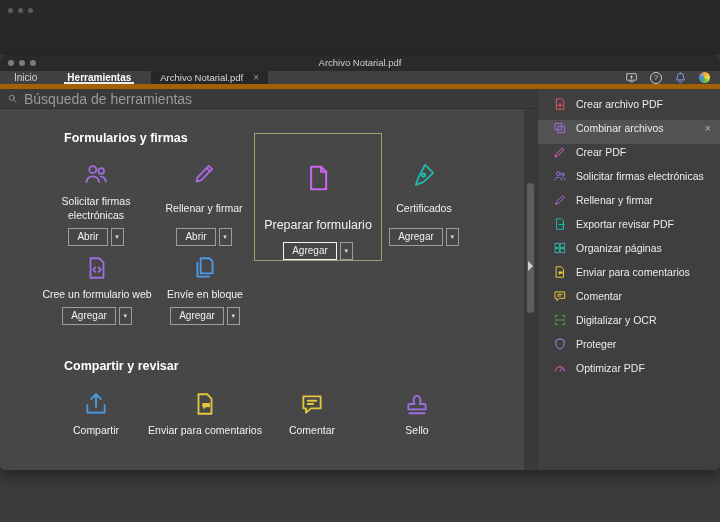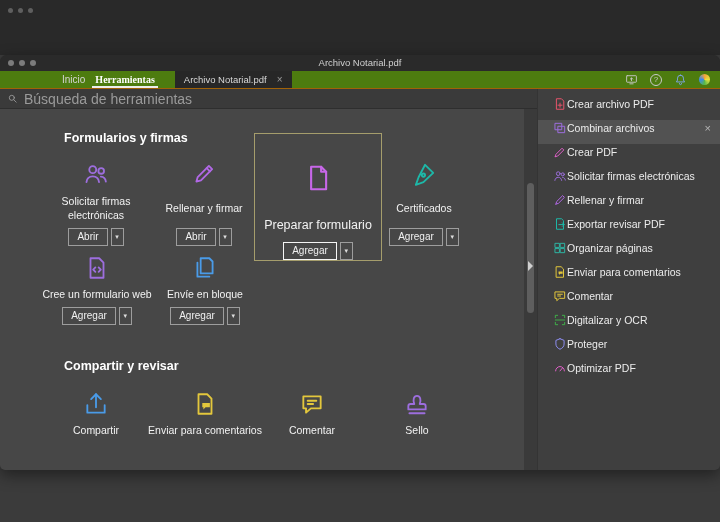--- a/index.html
+++ b/index.html
@@ -18,24 +18,24 @@
   .app-window {
     position:absolute; left:0; top:55px; width:720px; height:415px;
     background:#2b2b2b; border-radius:7px 7px 5px 5px; overflow:hidden;
     box-shadow:0 5px 16px rgba(0,0,0,.45);
   }
   .titlebar { position:absolute; left:0; top:0; width:100%; height:16px; background:#2a2a2a; }
   .traffic { position:absolute; left:8px; top:5px; display:flex; gap:5px; }
   .traffic span { width:6px; height:6px; border-radius:50%; background:#7c7c7c; display:block; }
   .win-title { position:absolute; left:0; right:0; top:2px; text-align:center; font-size:9.5px; color:#cfcfcf; }
 
-  .tabbar { position:absolute; left:0; top:16px; width:100%; height:18px; background:#4d7c0f; display:flex; align-items:center; border-bottom:1px solid #a16207;padding-left:48px; }
+  .tabbar { position:absolute; left:0; top:16px; width:100%; height:18px; background:#404040; display:flex; align-items:center; border-bottom:5px solid #a16207; }
   .tab { font-size:10px; color:#d6d6d6; padding:0 4px; height:100%; display:flex; align-items:center; position:relative; cursor:default; }
   .tab-home { margin-left:10px; }
-  .tab-tools { margin-left:2px; color:#ffffff; font-weight:bold;font-family:Liberation Serif, serif; }
+  .tab-tools { margin-left:22px; color:#ffffff; font-weight:bold; }
   .tab-tools::after { content:""; position:absolute; left:1px; right:1px; bottom:0; height:2px; background:#ededed; }
   .doc-tab { margin-left:16px; height:100%; background:#272727; display:flex; align-items:center; gap:10px; padding:0 9px; font-size:9.5px; color:#d8d8d8; }
   .doc-close { font-size:10px; color:#9a9a9a; line-height:1; }
   .tab-actions { margin-left:auto; margin-right:10px; display:flex; align-items:center; gap:12px; }
   .tab-actions .ticon { width:13px; height:13px; color:#c9c9c9; display:flex; align-items:center; justify-content:center; }
   .ticon svg { width:13px; height:13px; }
   .help-glyph { width:12px; height:12px; border:1px solid #c9c9c9; border-radius:50%; font-size:8px; color:#c9c9c9; display:flex; align-items:center; justify-content:center; }
   .bell { color:#7fa6f2 !important; }
   .avatar { width:11px; height:11px; border-radius:50%; background:conic-gradient(#f2a33c,#e8e23c,#58b84a,#3c8ae8,#f2a33c); }
 
@@ -64,21 +64,21 @@
   .card-hl .split-btn { margin-top:9px; }
   .card-hl .btn-main { border-color:#f5f5f5; }
 
   svg.oicon { fill:none; stroke:currentColor; stroke-width:1.7; stroke-linecap:round; stroke-linejoin:round; }
 
   .vscroll { position:absolute; left:524px; width:13px; top:20px; bottom:0; background:#3a3a3a; }
   .vthumb { position:absolute; left:3px; width:7px; top:74px; height:130px; background:#5e5e5e; border-radius:4px; }
   .collapse-arrow { position:absolute; left:528px; top:172px; width:0; height:0; border-left:5px solid #d0d0d0; border-top:5px solid transparent; border-bottom:5px solid transparent; }
 
   .sidebar { position:absolute; left:537px; right:0; top:0; bottom:0; background:#3f3f3f; border-left:1px solid #343434; padding-top:7px; }
-  .side-item { height:24px; display:flex; align-items:center; padding:0 9px 8px 15px; font-size:10.5px; color:#ececec; cursor:default; }
+  .side-item { height:24px; display:flex; align-items:center; gap:9px; padding:0 9px 8px 15px; font-size:10.5px; color:#ececec; cursor:default; }
   .side-item.selected { background:#525252; }
   .side-item .sicon { width:14px; height:14px; display:flex; align-items:center; justify-content:center; }
   .sicon svg { width:14px; height:14px; }
   .side-close { margin-left:auto; color:#b5b5b5; font-size:11px; line-height:1; }
 </style>
 </head>
 <body>
 
 <div class="stage">
   <div class="desktop-top">

